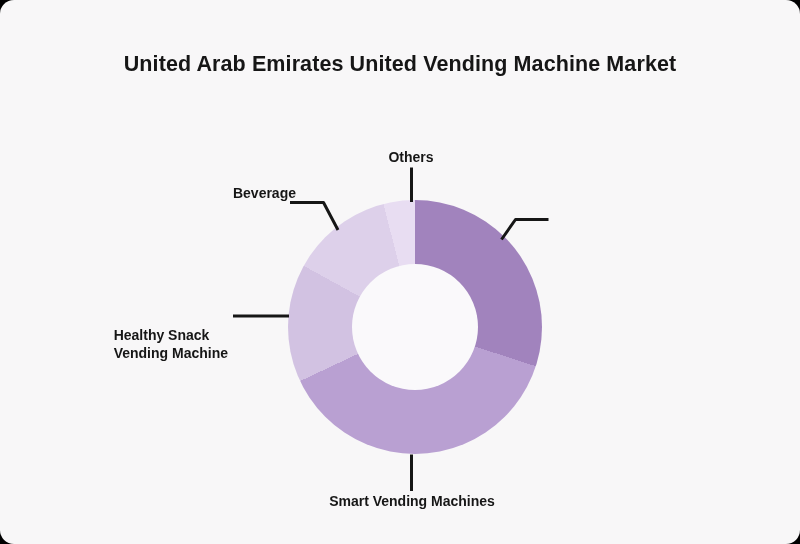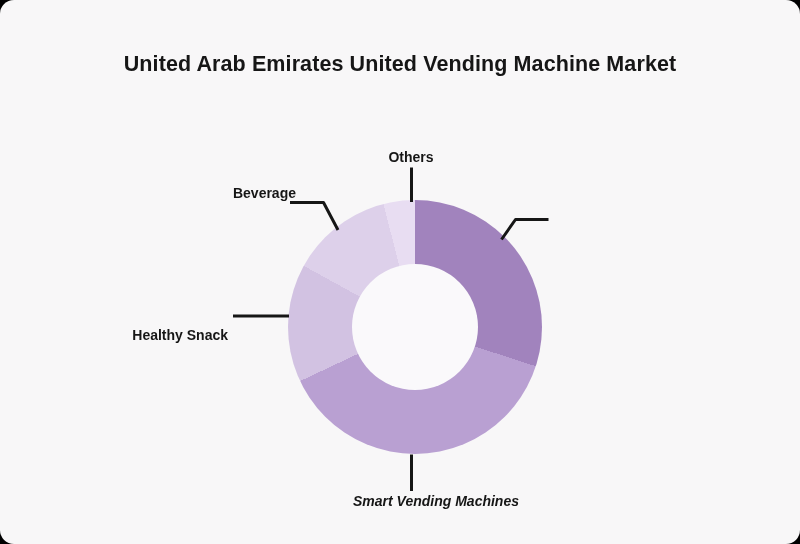--- a/index.html
+++ b/index.html
@@ -43,21 +43,21 @@
   .callout {
     position:absolute;
     font-weight:700; font-size:14px; line-height:17px;
     color:var(--ink, #161616);
     white-space:nowrap;
   }
   .co-others  { left:411px; top:149px; transform:translateX(-50%); }
   .co-beverage{ right:504px; top:185px; text-align:right; line-height:16px; }
   .co-healthy { right:572px; top:297px; line-height:17.5px;margin-top:30px; }
   .co-traditional { left:557px; top:207px; text-align:left; line-height:19.5px; }
-  .co-smart   { left:436px; top:493px; transform:translateX(-50%);font-style:italic; }
+  .co-smart   { left:412px; top:493px; transform:translateX(-50%); }
 </style>
 </head>
 <body style="--card-bg: #f8f7f8; --ink: #161616; --line: #161616; --hole: #faf9fb; background: rgb(0, 0, 0);">
 
 <div class="card">
 
   <div class="title">
     <div>United Arab Emirates United Vending Machine Market</div>
   </div>
 
@@ -76,20 +76,21 @@
   <div class="callout co-others">
     <span>Others</span>
   </div>
 
   <div class="callout co-beverage">
     <div>Beverage</div>
   </div>
 
   <div class="callout co-healthy">
     <div>Healthy Snack</div>
+    <div>Vending Machine</div>
   </div>
 
   <div class="callout co-traditional">
   </div>
 
   <div class="callout co-smart">
     <span>Smart Vending Machines</span>
   </div>
 
 </div>

